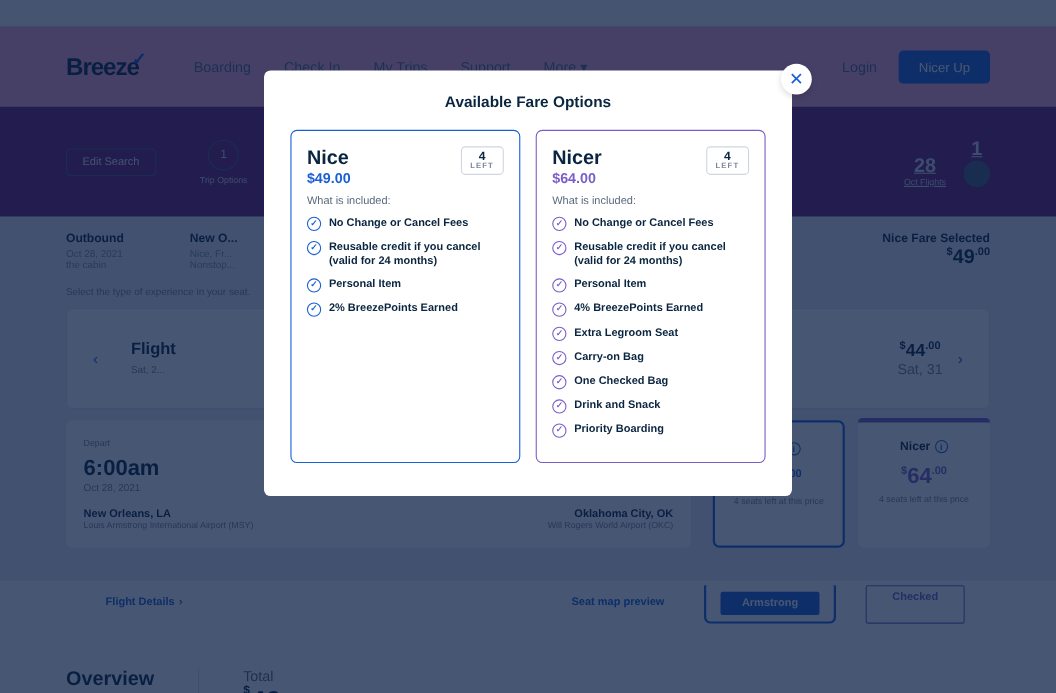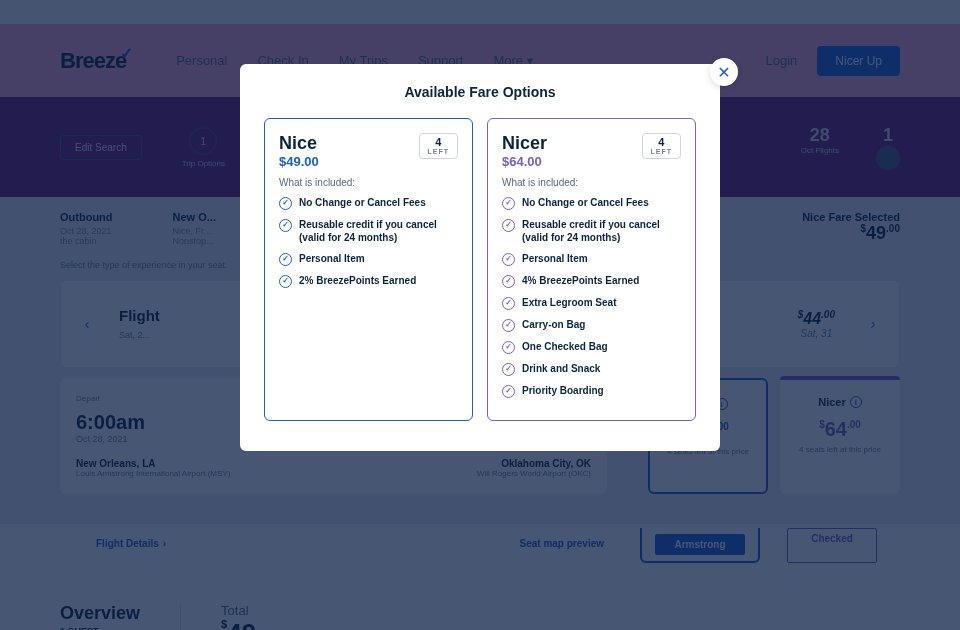--- a/index.html
+++ b/index.html
@@ -15,21 +15,21 @@
     .login { color: #5a6a7d; }
     .signup { background: #1a5fd6; color: white; padding: 8px 18px; border-radius: 4px; font-size: 12px; }
     
     
     .blue-bar { background: #701a75; height: 100px; display: flex; align-items: center; padding: 0 60px; gap: 40px; }
     .edit-search { border: 1px solid #4a5d7a; color: #e8ecf4; padding: 6px 14px; font-size: 10px; border-radius: 4px; }
     .step { text-align: center; color: #cdd5e8; }
     .step-num { border: 1px solid #4a5d7a; width: 28px; height: 28px; border-radius: 50%; display: flex; align-items: center; justify-content: center; font-size: 11px; margin: 0 auto 4px; }
     .step-label { font-size: 8px; }
     .step-group { display: flex; gap: 50px; }
-    .blue-right { margin-left: auto; display: flex; align-items: flex-start; gap: 37px; color: #cdd5e8; }
+    .blue-right { margin-left: auto; display: flex; align-items: flex-end; gap: 16px; color: #cdd5e8; text-decoration: underline; }
     .stat { text-align: center; }
     .stat-num { font-size: 18px; font-weight: 700; }
     .stat-label { font-size: 8px; }
     .avatar { width: 24px; height: 24px; background: #4a5d7a; border-radius: 50%; }
     
     
     .flight-info { background: #e8ecf4; padding: 14px 60px 0; display: flex; gap: 60px; }
     .info-col { font-size: 11px; color: #5a6a7d; }
     .info-title { font-weight: 700; color: #0a2540; margin-bottom: 3px; }
     .info-sub { font-size: 9px; opacity: 0.7; }
@@ -43,21 +43,21 @@
     .main-area { background: #e8ecf4; padding: 0 60px 30px; display: flex; gap: 20px; }
     .left-col { flex: 1; }
     .flight-header { display: flex; align-items: center; padding: 14px; background: white; border: 1px solid #e0e4ea; border-radius: 6px; margin-bottom: 10px; }
     .chevron-left { width: 24px; height: 24px; display: flex; align-items: center; justify-content: center; color: #1a5fd6; font-size: 14px; }
     .flight-title { margin-left: 20px; }
     .flight-title h3 { font-size: 15px; color: #0a2540; }
     .flight-title span { font-size: 9px; color: #7a8697; }
     .mini-fare { text-align: center; padding: 14px 0; }
     .mini-price { font-size: 16px; font-weight: 700; color: #0a2540; }
     .mini-price sup { font-size: 10px; }
-    .mini-sub { font-size: 10px; color: #7a8697; }
+    .mini-sub { font-size: 13px; color: #7a8697; }
     .chevron-right { width: 24px; height: 24px; display: flex; align-items: center; justify-content: center; color: #1a5fd6; font-size: 14px; }
     
     
     .detail-card { background: white; border-radius: 6px; padding: 16px; display: flex; }
     .detail-left { flex: 1; }
     .badge { font-size: 8px; color: #7a8697; margin-bottom: 8px; }
     .time { font-size: 20px; font-weight: 700; color: #0a2540; }
     .date { font-size: 9px; color: #7a8697; margin-bottom: 14px; }
     .loc { font-size: 10px; font-weight: 600; color: #0a2540; }
     .airport { font-size: 8px; color: #7a8697; }
@@ -124,21 +124,21 @@
     .check { width: 13px; height: 13px; border-radius: 50%; border: 1.5px solid; flex-shrink: 0; display: flex; align-items: center; justify-content: center; font-size: 8px; margin-top: 1px; }
     .mfare.nice .check { border-color: #1a5fd6; color: #1a5fd6; }
     .mfare.nicer .check { border-color: #7a5ec8; color: #7a5ec8; }
   </style>
 </head>
 <body>
 
 <div class="header">
   <div class="logo"><span>Breeze</span><span class="logo-dash">✓</span></div>
   <div class="nav">
-    <a>Personal</a>
+    <a>Boarding</a>
     <a>Check In</a>
     <a>My Trips</a>
     <a>Support</a>
     <a><span>More</span> ▾</a>
   </div>
   <div class="header-right">
     <span class="login">Login</span>
     <span class="signup">Nicer Up</span>
   </div>
 </div>
@@ -183,30 +183,30 @@
 <div class="note">Select the type of experience in your seat.</div>
 
 <div class="main-area">
   <div class="left-col">
     <div class="flight-header">
       <div class="chevron-left">‹</div>
       <div class="flight-title">
         <h3>Flight</h3>
         <span>Sat, 2...</span>
       </div>
-      <div style="margin-left:auto; display:flex; align-items:center; gap:26px;font-style:italic;">
+      <div style="margin-left:auto; display:flex; align-items:center; gap:4px;">
         <div class="mini-fare">
           <div class="mini-price"><sup>$</sup><span>44</span><sup>.00</sup></div>
           <div class="mini-sub">Sat, 31</div>
         </div>
         <div class="chevron-right">›</div>
       </div>
     </div>
 
-    <div style="display:flex; gap:29px;">
+    <div style="display:flex; gap:8px;">
       <div class="detail-card" style="flex:1;">
         <div class="detail-left">
           <div class="badge">Depart</div>
           <div class="time">6:00am</div>
           <div class="date">Oct 28, 2021</div>
           <div class="loc">New Orleans, LA</div>
           <div class="airport">Louis Armstrong International Airport (MSY)</div>
         </div>
         <div class="detail-right" style="margin-left:auto; align-self:flex-end;">
           <div class="loc">Oklahoma City, OK</div>

